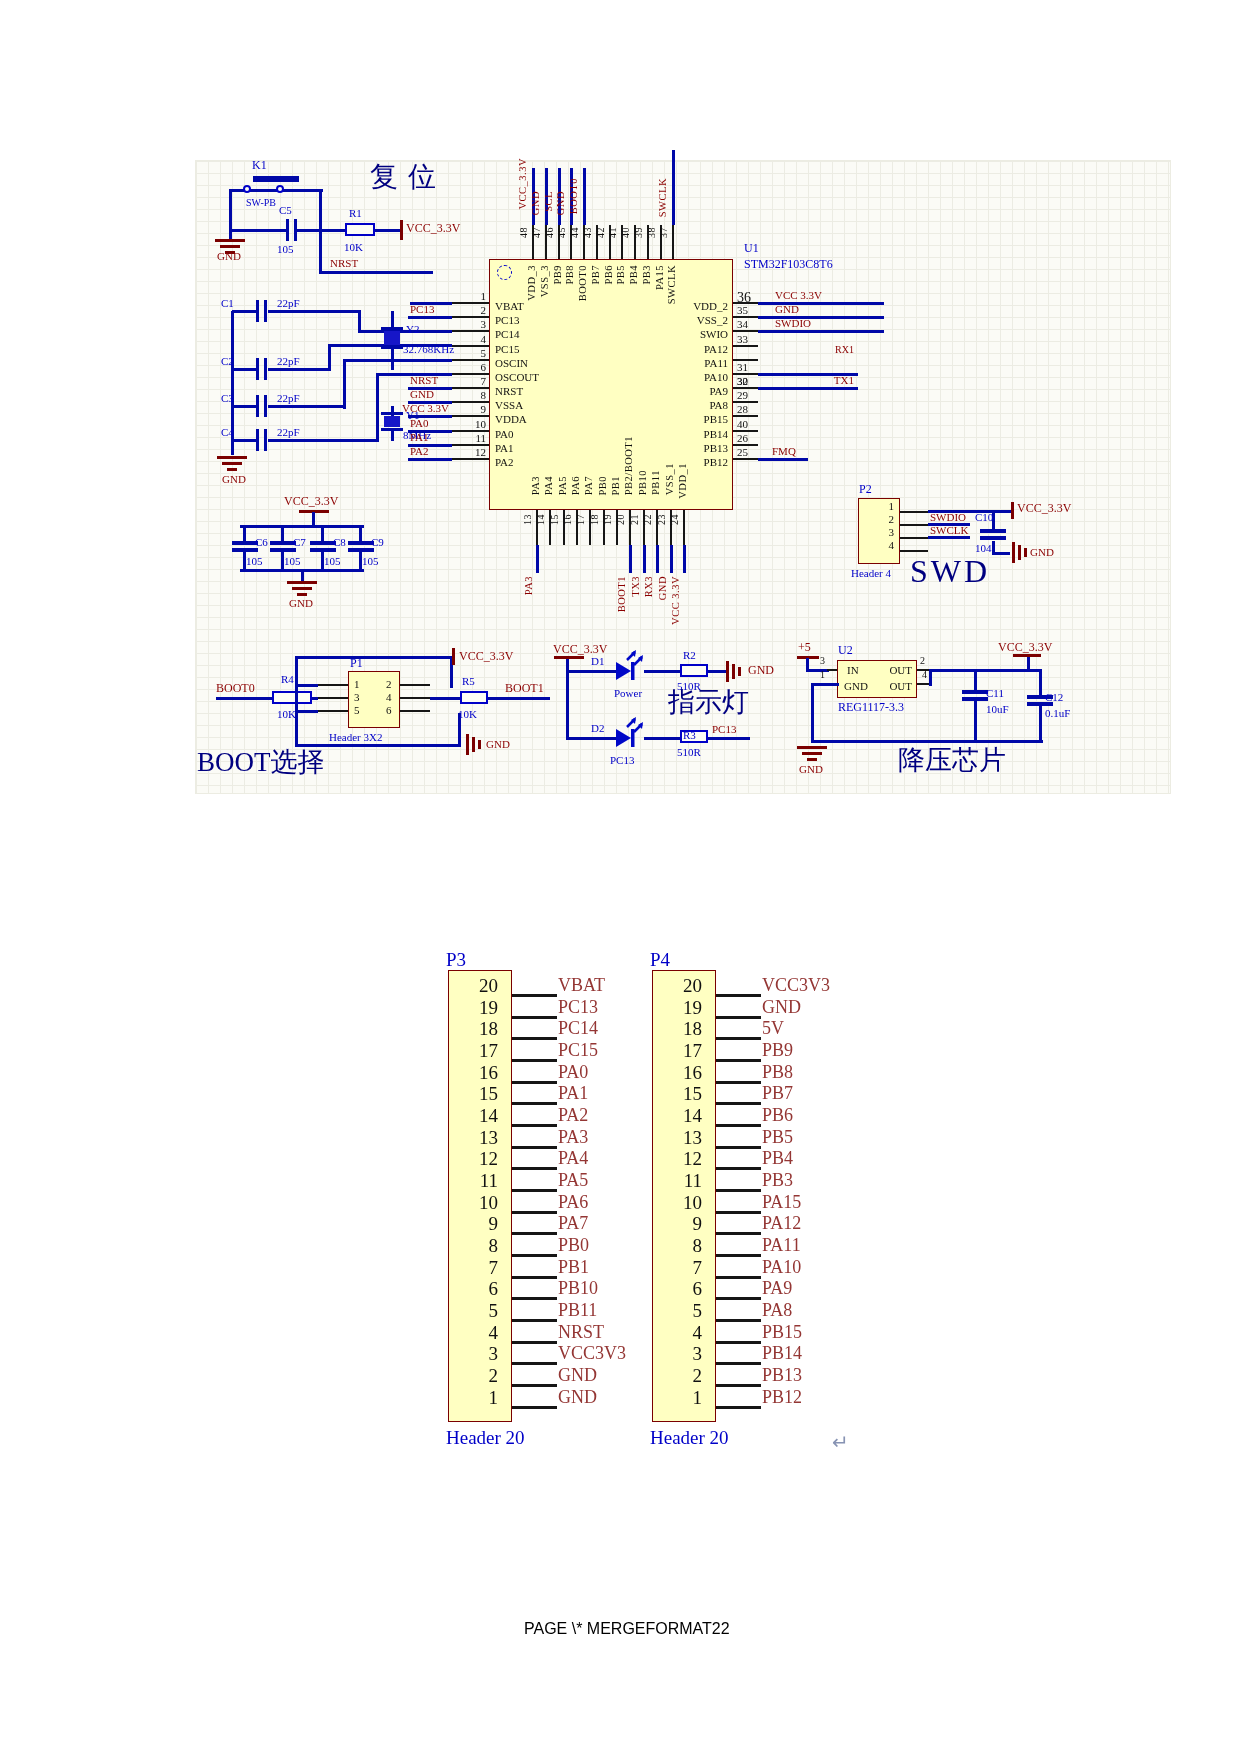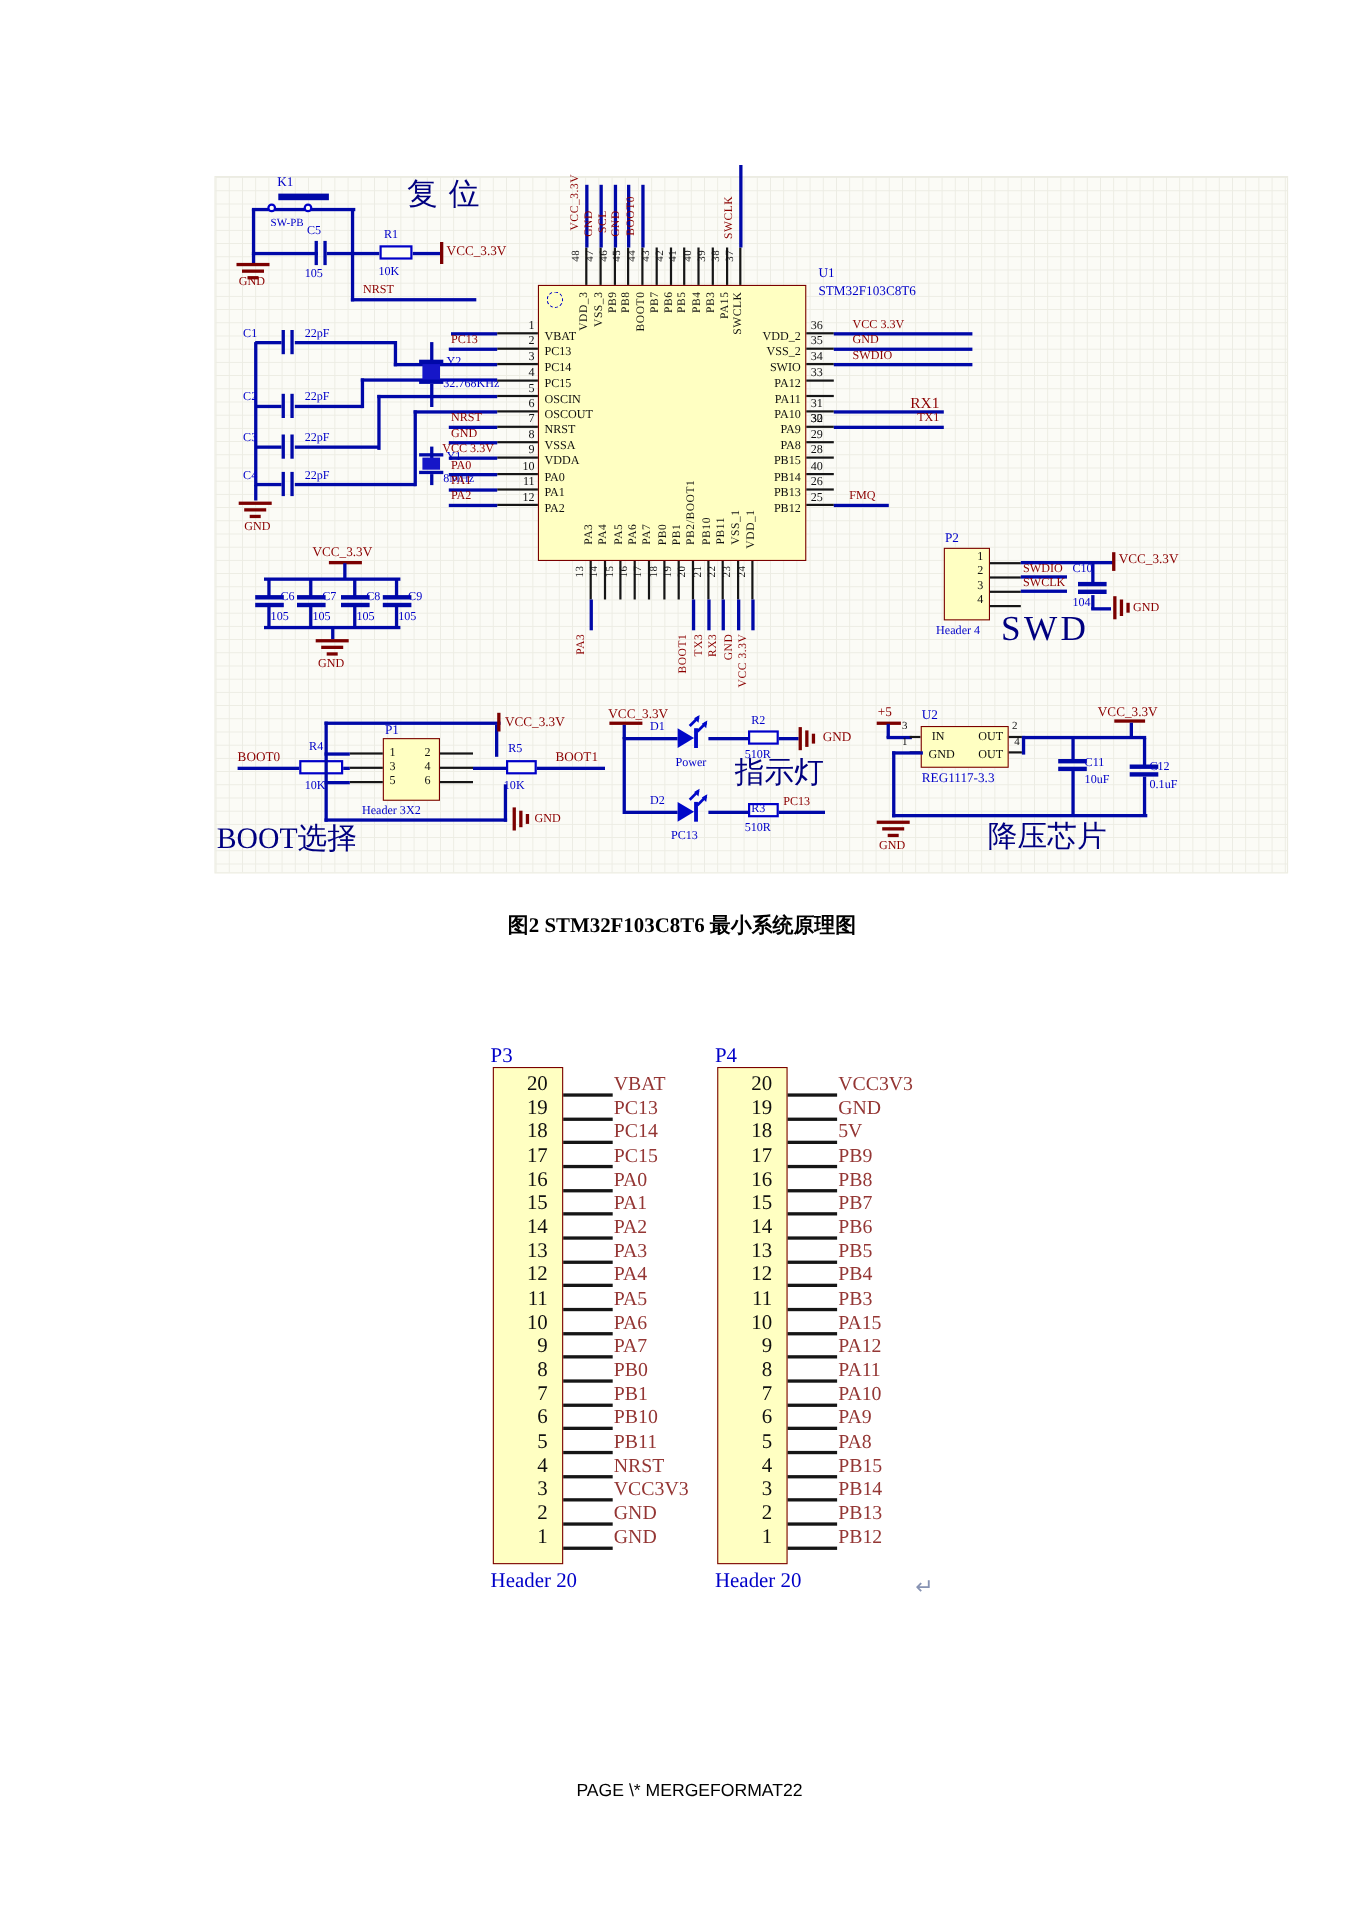--- a/index.html
+++ b/index.html
@@ -26,21 +26,20 @@
 .cap{position:absolute;left:0;width:1240px;text-align:center;font-weight:bold;color:#000;font-size:19px;font-family:"Liberation Serif",serif}
 .foot{position:absolute;font-family:"Liberation Sans",sans-serif;font-size:16px;color:#000;white-space:nowrap}
 .ret{position:absolute;color:#8793b3;font-size:20px;font-family:"DejaVu Sans",sans-serif}
 svg{position:absolute;overflow:visible}
 </style>
 </head>
 <body>
 
 <div id="page">
   <div class="canvas" style="left:195px;top:160px;width:976px;height:634px"></div>
-  <div class="cap" style="top:828px">图2 STM32F103C8T6 最小系统原理图</div>
   <div class="foot" style="left:524px;top:1620px">PAGE   \* MERGEFORMAT22</div>
   <div class="ret" style="left:832px;top:1430px">↵</div>
 <div class="w" style="left: 229px; top: 189px; width: 94px; height: 3px;"></div>
     <div class="w" style="left: 229px; top: 190px; width: 3px; height: 42px;"></div>
     <div class="w" style="left: 319px; top: 190px; width: 3px; height: 84px;"></div>
     <div class="w" style="left: 229px; top: 229px; width: 60px; height: 3px;"></div>
     <div class="w" style="left: 297px; top: 229px; width: 48px; height: 3px;"></div>
     <div class="w" style="left: 375px; top: 229px; width: 26px; height: 3px;"></div>
     <div class="w" style="left: 319px; top: 271px; width: 114px; height: 3px;"></div>
     <div class="w" style="left: 229px; top: 231px; width: 3px; height: 9px;"></div>
@@ -199,21 +198,21 @@
     <div class="t blk" style="left: 440px; top: 432px; width: 46px; text-align: right; font-size: 11px;">11</div>
     <div class="t blk" style="left: 495px; top: 442px; font-size: 11px;">PA1</div>
     <div class="w" style="left: 408px; top: 444px; width: 44px; height: 3px;"></div>
     <div class="t mar" style="left: 410px; top: 431px; font-size: 11px;">PA1</div>
     <div class="bk" style="left: 452px; top: 458px; width: 37px; height: 2px;"></div>
     <div class="t blk" style="left: 440px; top: 446px; width: 46px; text-align: right; font-size: 11px;">12</div>
     <div class="t blk" style="left: 495px; top: 456px; font-size: 11px;">PA2</div>
     <div class="w" style="left: 408px; top: 458px; width: 44px; height: 3px;"></div>
     <div class="t mar" style="left: 410px; top: 445px; font-size: 11px;">PA2</div>
     <div class="bk" style="left: 733px; top: 302px; width: 25px; height: 2px;"></div>
-    <div class="t blk" style="left: 737px; top: 290px; font-size: 11px;">36</div>
+    <div class="t blk" style="left: 737px; top: 290px; font-size: 14px;">36</div>
     <div class="t blk" style="left: 608px; top: 300px; width: 120px; text-align: right; font-size: 11px;">VDD_2</div>
     <div class="w" style="left: 758px; top: 302px; width: 126px; height: 3px;"></div>
     <div class="t mar" style="left: 775px; top: 289px; font-size: 11px;">VCC 3.3V</div>
     <div class="bk" style="left: 733px; top: 316px; width: 25px; height: 2px;"></div>
     <div class="t blk" style="left: 737px; top: 304px; font-size: 11px;">35</div>
     <div class="t blk" style="left: 608px; top: 314px; width: 120px; text-align: right; font-size: 11px;">VSS_2</div>
     <div class="w" style="left: 758px; top: 316px; width: 126px; height: 3px;"></div>
     <div class="t mar" style="left: 775px; top: 303px; font-size: 11px;">GND</div>
     <div class="bk" style="left: 733px; top: 330px; width: 25px; height: 2px;"></div>
     <div class="t blk" style="left: 737px; top: 318px; font-size: 11px; text-align: right;">34</div>
@@ -223,21 +222,21 @@
     <div class="bk" style="left: 733px; top: 345px; width: 25px; height: 2px;"></div>
     <div class="t blk" style="left: 737px; top: 333px; font-size: 11px;">33</div>
     <div class="t blk" style="left: 608px; top: 343px; width: 120px; text-align: right; font-size: 11px;">PA12</div>
     <div class="bk" style="left: 733px; top: 359px; width: 25px; height: 2px;"></div>
     <div class="t blk" style="left: 737px; top: 347px; font-size: 11px; margin-top: 28px;">32</div>
     <div class="t blk" style="left: 608px; top: 357px; width: 120px; text-align: right; font-size: 11px;">PA11</div>
     <div class="bk" style="left: 733px; top: 373px; width: 25px; height: 2px;"></div>
     <div class="t blk" style="left: 737px; top: 361px; font-size: 11px;">31</div>
     <div class="t blk" style="left: 608px; top: 371px; width: 120px; text-align: right; font-size: 11px;">PA10</div>
     <div class="w" style="left: 758px; top: 373px; width: 100px; height: 3px;"></div>
-    <div class="t mar" style="left: 758px; top: 360px; width: 96px; text-align: right; font-size: 14px;">RX1</div>
+    <div class="t mar" style="left: 758px; top: 344px; width: 96px; text-align: right; font-size: 10px;">RX1</div>
     <div class="bk" style="left: 733px; top: 387px; width: 25px; height: 2px;"></div>
     <div class="t blk" style="left: 737px; top: 375px; font-size: 11px;">30</div>
     <div class="t blk" style="left: 608px; top: 385px; width: 120px; text-align: right; font-size: 11px;">PA9</div>
     <div class="w" style="left: 758px; top: 387px; width: 100px; height: 3px;"></div>
     <div class="t mar" style="left: 758px; top: 374px; width: 96px; text-align: right; font-size: 11px;">TX1</div>
     <div class="bk" style="left: 733px; top: 401px; width: 25px; height: 2px;"></div>
     <div class="t blk" style="left: 737px; top: 389px; font-size: 11px;">29</div>
     <div class="t blk" style="left: 608px; top: 399px; width: 120px; text-align: right; font-size: 11px;">PA8</div>
     <div class="bk" style="left: 733px; top: 415px; width: 25px; height: 2px;"></div>
     <div class="t blk" style="left: 737px; top: 403px; font-size: 11px;">28</div>

